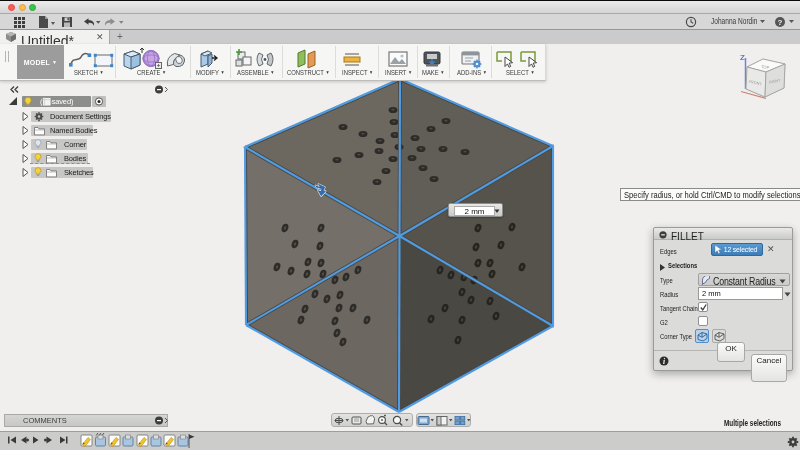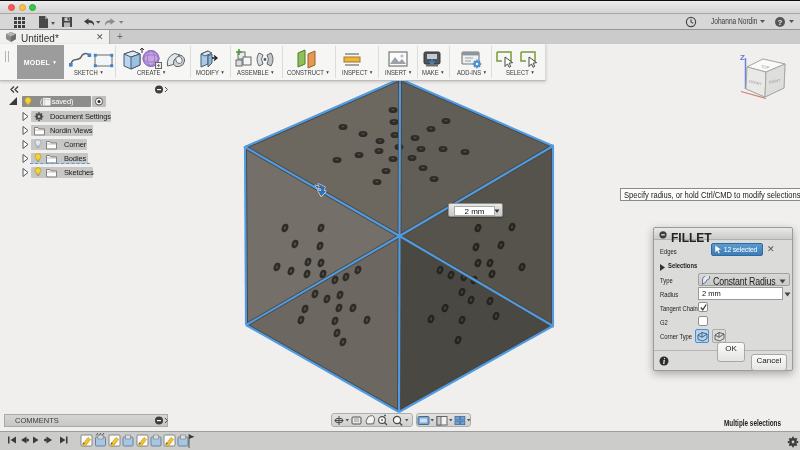--- a/index.html
+++ b/index.html
@@ -246,21 +246,21 @@
  <path d="M110.5,4.2 l4.5,3.3 -4.5,3.3 0,-2.1 q-4.5,-0.4 -5.5,3.3 q-1,-5.6 5.5,-5.9 z" fill="#8e8e8e"></path>
  <path d="M119,7 l4.5,0 -2.25,2.8 z" fill="#828282"></path>
 </svg>
 <div class="abs" id="tabbar"></div>
 <div class="abs" id="tab"></div>
 <svg class="abs" style="left:6px;top:32px" width="12" height="11" viewBox="0 0 12 11">
  <polygon points="5,0 10,2 10,7 5,10 0,7 0,2" fill="#8d8d8b"></polygon>
  <polygon points="5,0 10,2 5,4.5 0,2" fill="#b5b5b3"></polygon>
  <polygon points="5,4.5 10,2 10,7 5,10" fill="#6e6e6c"></polygon>
 </svg>
-<div class="abs" style="left:21px;top:32.5px;font-size:10px;color:#333">Untitled*</div>
+<div class="abs" style="left:21px;top:32.5px;font-size:14px;color:#333">Untitled*</div>
 <div class="abs" style="left:96px;top:31.5px;font-size:9px;color:#555">✕</div>
 <div class="abs" style="left:117px;top:30.5px;font-size:10px;color:#666">+</div>
 <svg class="abs" style="left:684px;top:15px" width="116" height="14" viewBox="0 0 116 14">
  <circle cx="7" cy="7" r="4.6" fill="none" stroke="#4a4a4a" stroke-width="1.2"></circle>
  <path d="M7,4.2 L7,7 L9.2,8.2" fill="none" stroke="#4a4a4a" stroke-width="1.1"></path>
  <path d="M76,5 l5,0 -2.5,3 z" fill="#555"></path>
  <circle cx="96" cy="7" r="5" fill="#555"></circle>
       <text x="96" y="10" font-size="8" fill="#eee" text-anchor="middle" font-weight="bold">?</text>
  <path d="M105,5 l5,0 -2.5,3 z" fill="#555"></path>
 </svg>
@@ -417,21 +417,21 @@
  <path d="M3,2.5 l5,4 -5,4 z" fill="#fdfdfd" stroke="#555" stroke-width="1"></path>
       <g transform="translate(14.0,0)">
         <circle cx="5" cy="6.5" r="3.2" fill="#4c4c4c"></circle>
         <circle cx="5" cy="6.5" r="1.2" fill="#c7c7c5"></circle>
         <g stroke="#4c4c4c" stroke-width="1.6">
           <path d="M5,2.2 l0,1.4 M5,9.9 l0,1.4 M0.7,6.5 l1.4,0 M7.9,6.5 l1.4,0 M2,3.5 l1,1 M7,8.5 l1,1 M8,3.5 l-1,1 M3,8.5 l-1,1"></path>
         </g>
       </g>
     </svg>
 <div class="abs tree-pill" style="left:31px;top:125px;width:62px;height:11px"></div>
-<div class="abs trow" style="left:50px;top:125px">Nordin Views</div>
+<div class="abs trow" style="left:50px;top:125px">Named Bodies</div>
 <svg class="abs" style="left:20px;top:124px" width="44" height="13" viewBox="0 0 44 13">
  <path d="M3,2.5 l5,4 -5,4 z" fill="#fdfdfd" stroke="#555" stroke-width="1"></path>
       <g transform="translate(14.0,0)">
         <path d="M0.5,3.5 l3.5,0 1,1.4 5.5,0 0,6 -10,0 z" fill="#fdfdfd" stroke="#777" stroke-width="0.9"></path>
         <path d="M0.5,6 l10,0" stroke="#999" stroke-width="0.6"></path>
       </g>
     </svg>
 <div class="abs tree-pill" style="left:31px;top:139px;width:56px;height:11px"></div>
 <div class="abs trow" style="left:64px;top:139px">Corner</div>
 <svg class="abs" style="left:20px;top:138px" width="44" height="13" viewBox="0 0 44 13">
@@ -479,21 +479,21 @@
  <svg class="abs" style="right:2.5px;top:5px" width="6" height="5" viewBox="0 0 6 5">
         <path d="M0.5,0.5 l5,0 -2.5,3.6 z" fill="#333"></path>
       </svg>
 </div>
 <div class="abs" id="dialog">
  <div class="abs" id="dlghead"></div>
  <svg class="abs" style="left:5px;top:3px" width="10" height="8" viewBox="0 0 10 8">
         <circle cx="4" cy="3.8" r="3.6" fill="#3d3d3d"></circle>
         <rect x="2.2" y="3.3" width="3.6" height="1.1" fill="#fff"></rect>
       </svg>
- <div class="abs" style="left:17px;top:2.5px;font-size:12px;font-weight:bold;color:#222">FILLET</div>
+ <div class="abs" style="left:17px;top:2.5px;font-size:10px;font-weight:normal;color:#222">FILLET</div>
  <div class="abs dlbl" style="left:6px;top:19px">Edges</div>
  <div class="abs" style="left:57px;top:15px;width:52px;height:13px;background:linear-gradient(#5b9bd0,#3c7cb8);border:1px solid #2e6aa0;border-radius:2px;color:#fff;font-size:7px;letter-spacing:-.2px;text-align:center;line-height:12px"><span style="margin-left:7px">12 selected</span></div>
  <svg class="abs" style="left:60px;top:17px" width="8" height="10" viewBox="0 0 8 10">
         <path d="M1,0 l0,8 2.2,-2.2 1.4,3 1.5,-0.8 -1.4,-2.9 3,-0.3 z" fill="#fff" stroke="#4477a8" stroke-width="0.5"></path>
       </svg>
  <div class="abs" style="left:113px;top:15.5px;font-size:9px;color:#555">✕</div>
  <svg class="abs" style="left:5px;top:35px" width="8" height="9" viewBox="0 0 8 9">
         <path d="M1,1 l5,3.5 -5,3.5 z" fill="#333"></path>
       </svg>
  <div class="abs dlbl" style="left:14px;top:33px;font-weight:bold">Selections</div>
@@ -527,37 +527,37 @@
  <div class="abs" style="left:58px;top:101px;width:14px;height:14px;border:1px solid #a9a9a7;border-radius:2px"></div>
  <svg class="abs" style="left:60px;top:103px" width="11" height="11" viewBox="0 0 11 11">
         <path d="M1,4 l4,-2.5 5,1.5 0,4.5 -4,2.5 -5,-1.5 z M5,1.5 l0,4.8 M1,4 l4,2.3 M10,3 l-5,3.3" fill="none" stroke="#555" stroke-width="0.9"></path>
       </svg>
  <div class="abs" style="left:0;top:122px;width:100%;height:1px;background:#b5b5b3"></div>
  <svg class="abs" style="left:5px;top:128px" width="10" height="10" viewBox="0 0 10 10">
         <circle cx="5" cy="5" r="4.5" fill="#2d2d2d"></circle>
         <text x="5" y="8" font-size="7.5" font-weight="bold" font-style="italic" fill="#fff" text-anchor="middle" font-family="Liberation Serif,serif">i</text>
       </svg>
  <div class="abs btn" style="left:63px;top:114px;width:28px;height:20px;line-height:12px">OK</div>
- <div class="abs btn" style="left:97px;top:126px;width:36px;height:17px;line-height:12px">Cancel</div>
+ <div class="abs btn" style="left:97px;top:126px;width:36px;height:28px;line-height:12px">Cancel</div>
 </div>
 
 <svg class="abs" style="left:715px;top:45px" width="85" height="65" viewBox="0 0 85 65">
  <text x="25" y="15" font-size="8" fill="#5577dd" font-weight="bold">Z</text>
  <line x1="30.5" y1="13" x2="30.5" y2="44" stroke="#6b84e0" stroke-width="1.5"></line>
  <line x1="26" y1="46.5" x2="51" y2="53.5" stroke="#cd7f6e" stroke-width="1.1"></line>
  <polygon points="48,14 70,19 69,43 50,52 31,44 32,22" fill="#f3f3f2" stroke="#b0b0ae" stroke-width="0.8"></polygon>
  <polygon points="48,14 70,19 51,27 32,22" fill="#fafaf9" stroke="#9a9a98" stroke-width="0.8"></polygon>
  <polygon points="32,22 51,27 50,52 31,44" fill="#e9e9e8" stroke="#9a9a98" stroke-width="0.8"></polygon>
  <polygon points="51,27 70,19 69,43 50,52" fill="#dededd" stroke="#9a9a98" stroke-width="0.8"></polygon>
  <text x="50" y="23.5" font-size="4" fill="#9a9a98" text-anchor="middle" transform="rotate(8 50 23.5)">TOP</text>
  <text x="40" y="39" font-size="3.8" fill="#9a9a98" text-anchor="middle" transform="rotate(12 40 39)">FRONT</text>
  <text x="60" y="37.5" font-size="3.8" fill="#9a9a98" text-anchor="middle" transform="rotate(-10 60 37.5)">RIGHT</text>
 </svg>
 
-<div class="abs pbar" style="top:414px"><span style="margin-left:10px">COMMENTS</span></div>
+<div class="abs pbar" style="top:414px"><span style="margin-left:18px">COMMENTS</span></div>
 <svg class="abs" style="left:4px;top:414px" width="164" height="13" viewBox="0 0 164 13">
  <circle cx="155" cy="6.5" r="4" fill="#3d3d3d"></circle>
       <rect x="153" y="6" width="4" height="1.2" fill="#fff"></rect>
  <path d="M161,4 l2.5,2.5 -2.5,2.5" stroke="#555" stroke-width="1" fill="none"></path>
 </svg>
 <div class="abs" id="navgrp1"></div>
 <div class="abs" id="navgrp2"></div>
 <svg class="abs" style="left:331px;top:413px" width="140" height="15" viewBox="0 0 140 15">
  <g stroke="#4a4a4a" stroke-width="1" fill="none">
   <ellipse cx="8" cy="7.5" rx="4" ry="2.2"></ellipse>

